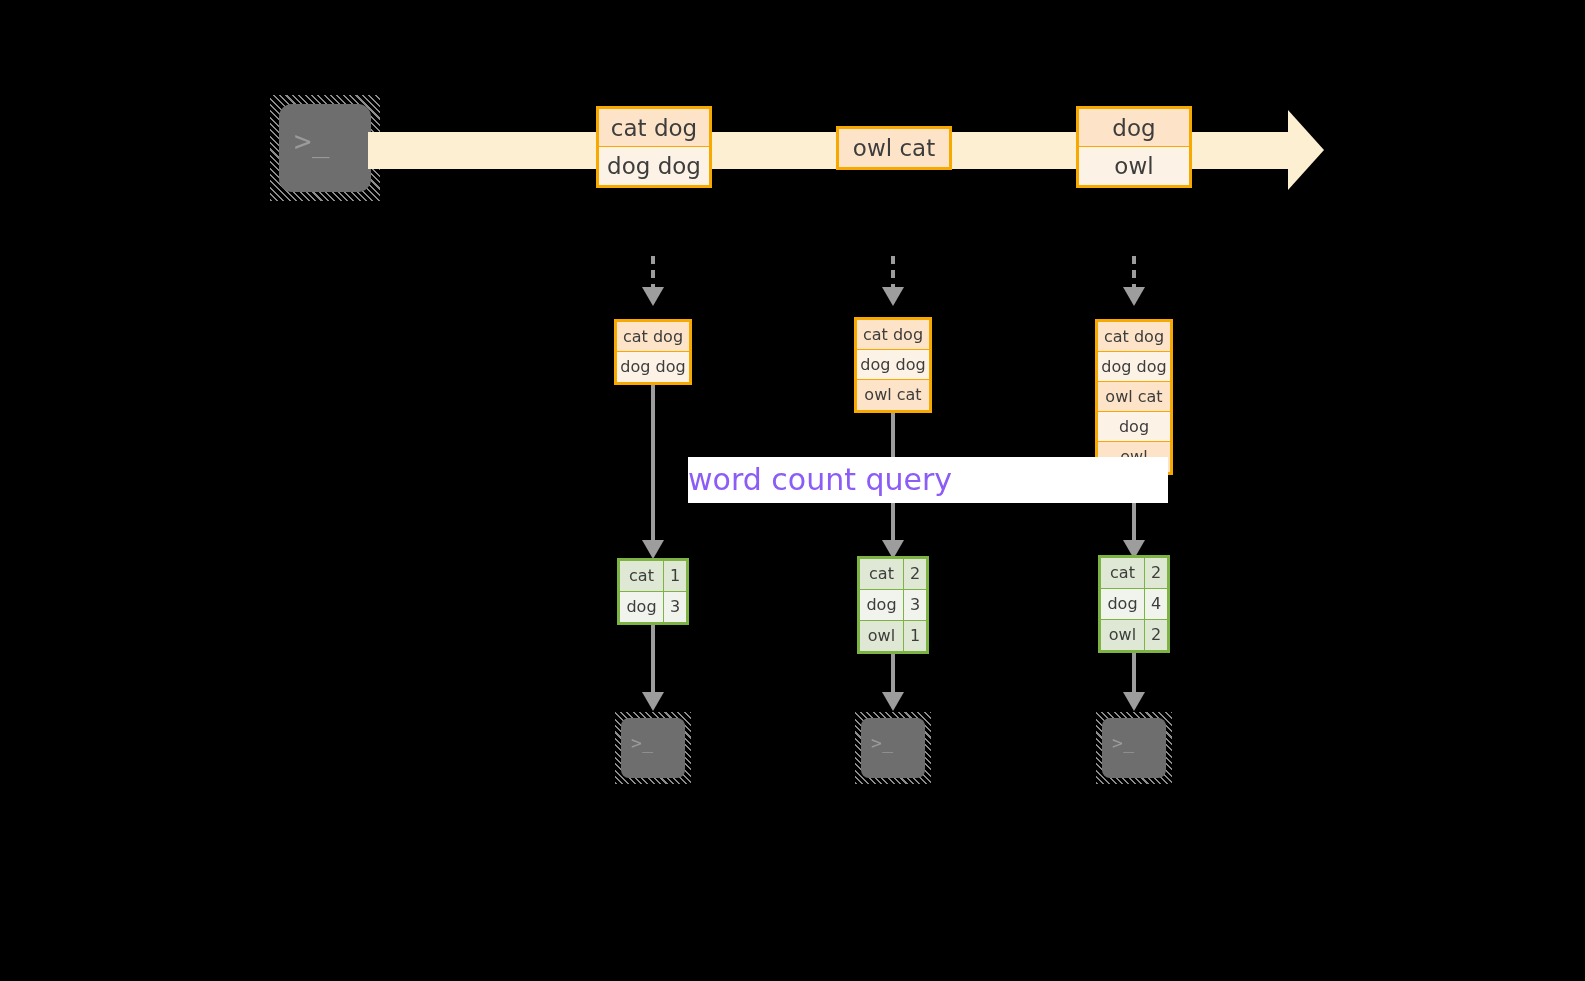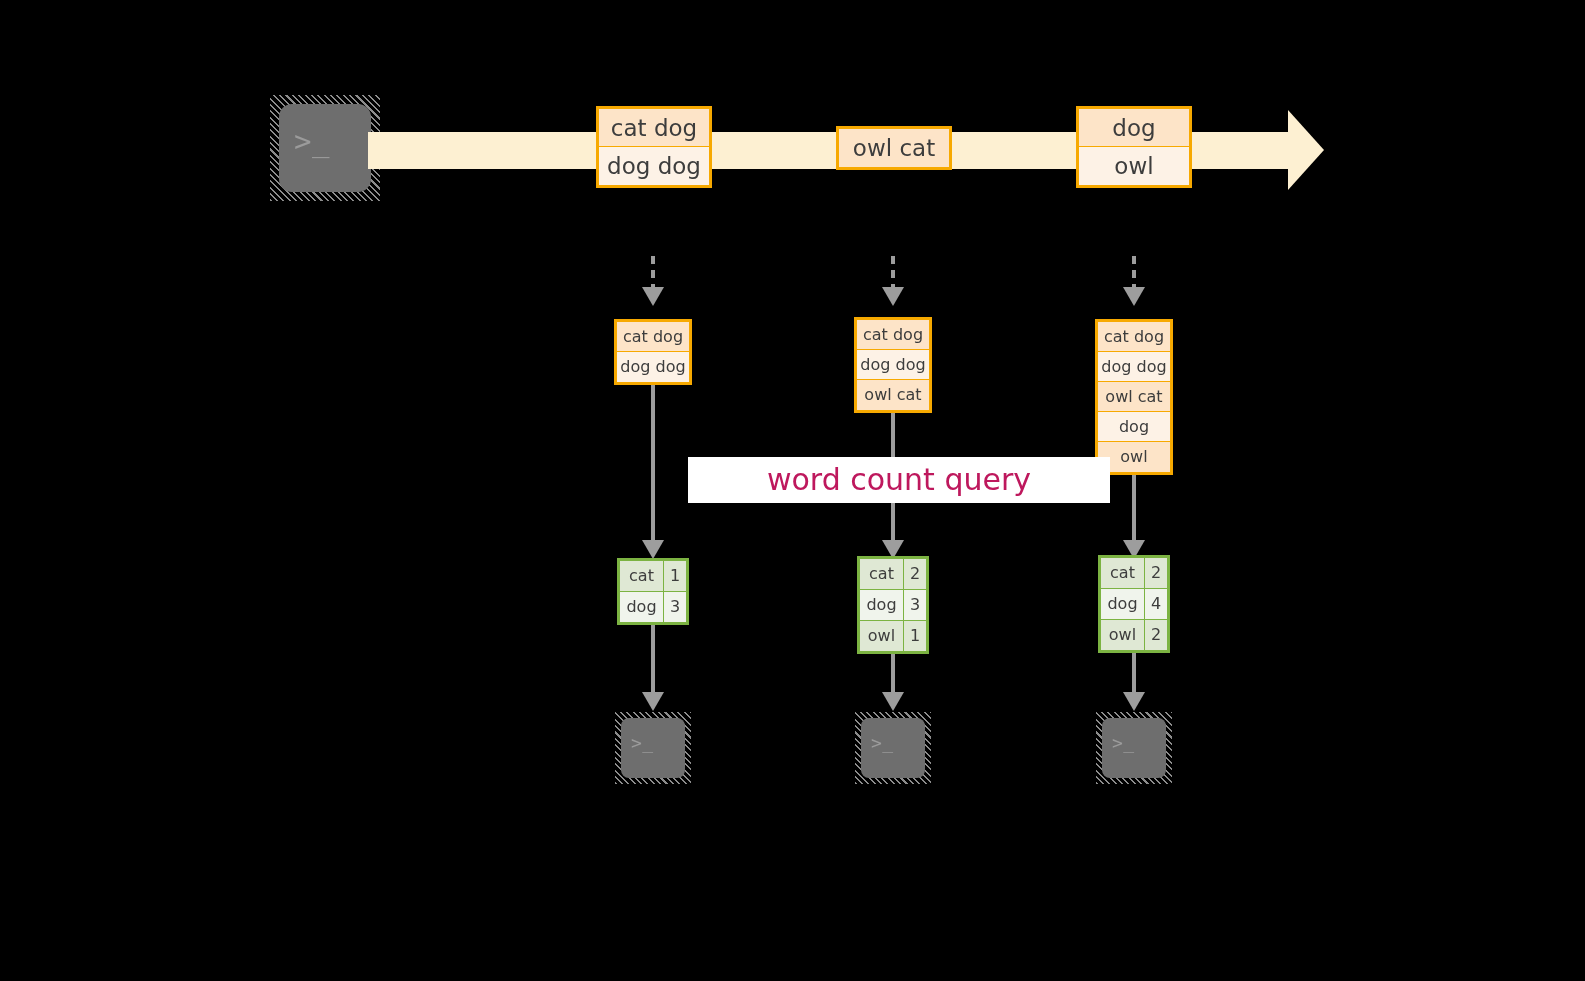--- a/index.html
+++ b/index.html
@@ -164,27 +164,27 @@
     border-right: 11px solid transparent;
     border-top: 19px solid #9d9d9d;
     z-index: 2;
   }
 
   
   .query-label {
     position: absolute;
     left: 688px;
     top: 457px;
-    width: 422px;
+    width: 480px;
     height: 46px;
     background: #ffffff;
-    color: #be185d;
+    color: #8b5cf6;
     font-size: 30px;
     line-height: 46px;
-    text-align: center;
+    text-align: left;
     z-index: 6;
     white-space: nowrap;
   }
 </style>
 </head>
 <body>
 
 <div id="stage">
 
   <div class="terminal term-big">

